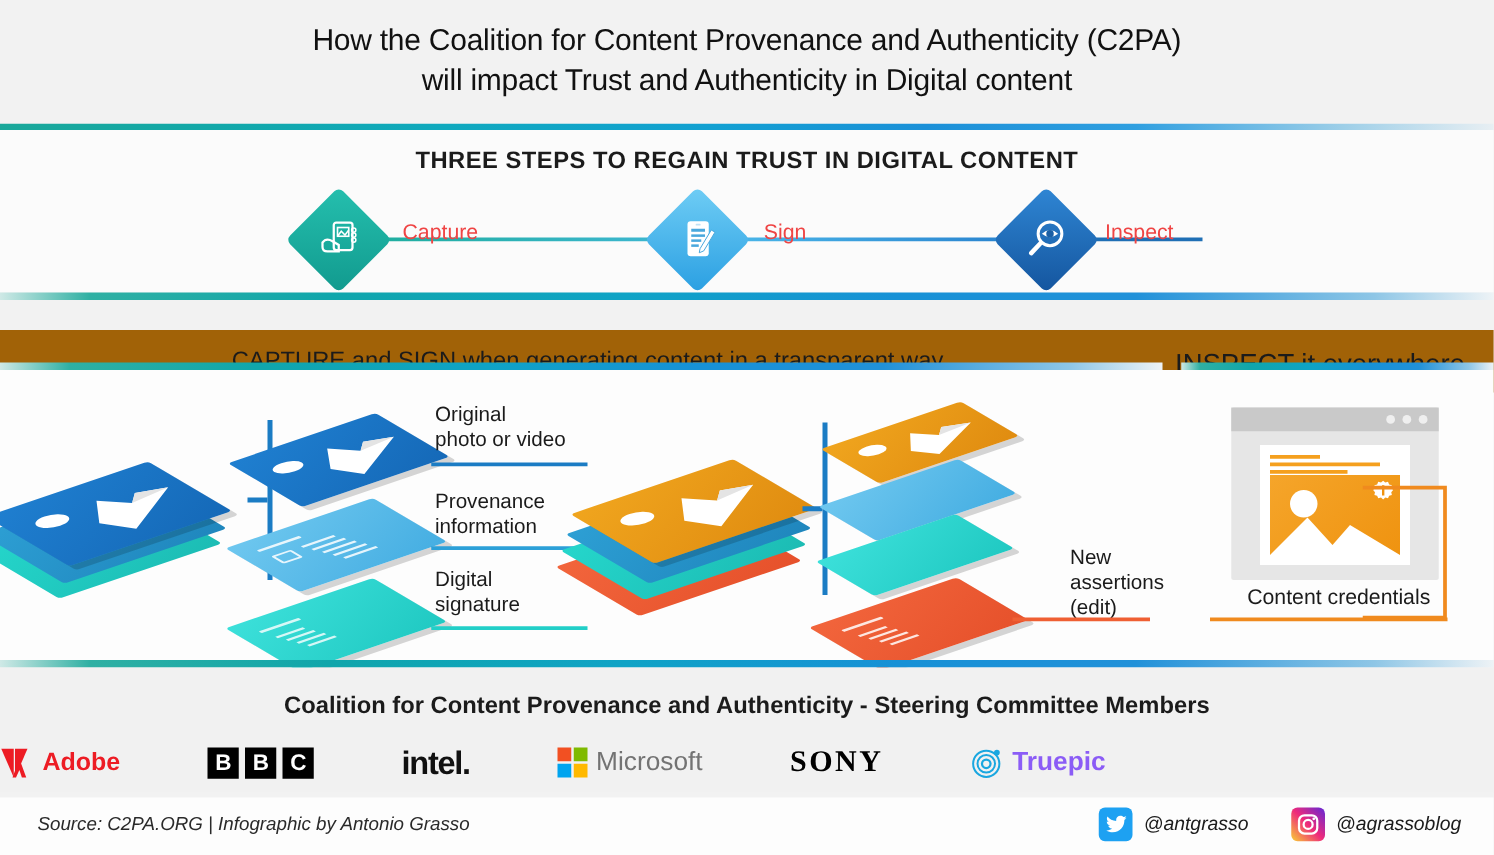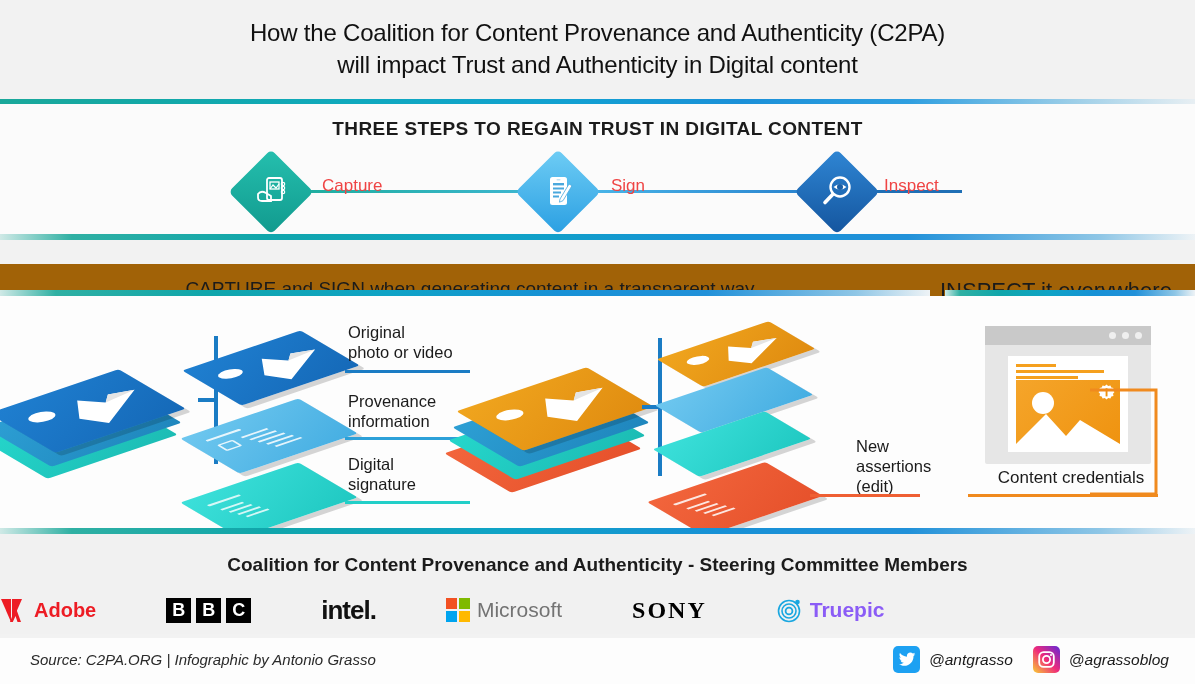--- a/index.html
+++ b/index.html
@@ -179,21 +179,21 @@
   
   .footer {
     position: absolute; left: 0; top: 638px; width: 1195px; height: 46px;
     background: #fdfdfd;
     font-style: italic;
   }
   .footer-src {
     position: absolute; left: 30px; top: 13px; font-size: 15px; color: #2a2a2a;
   }
   .footer-social {
-    position: absolute; right: 26px; top: 8px; display: flex; align-items: center; gap: 20px;
+    position: absolute; right: 26px; top: 8px; display: flex; align-items: center; gap: 34px;
   }
   .social { display: flex; align-items: center; gap: 9px; }
   .social-handle { font-size: 15.5px; color: #1b1b1b; }
   .sq-icon { width: 27px; height: 27px; border-radius: 5px; display: flex; align-items: center; justify-content: center; }
 </style>
 </head>
 <body>
 
 <div class="page">
 

